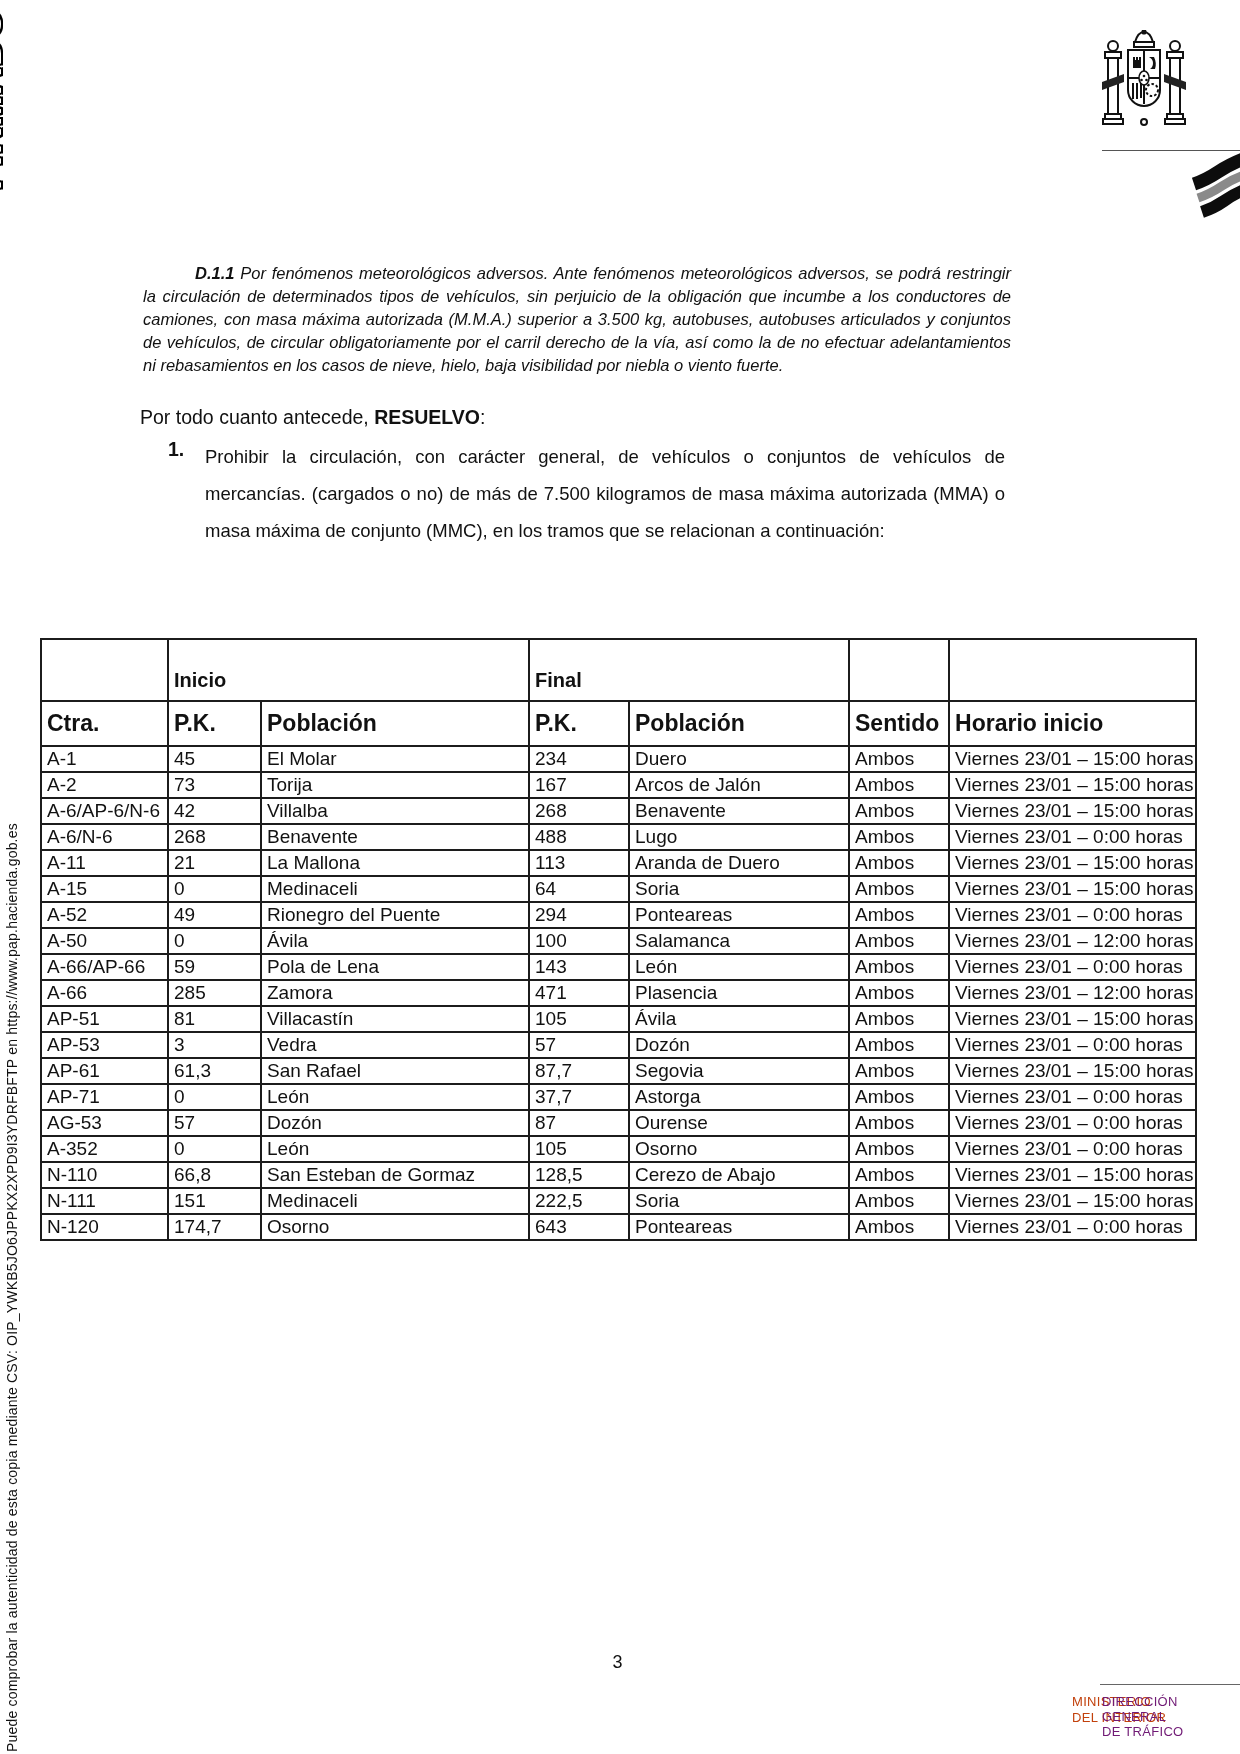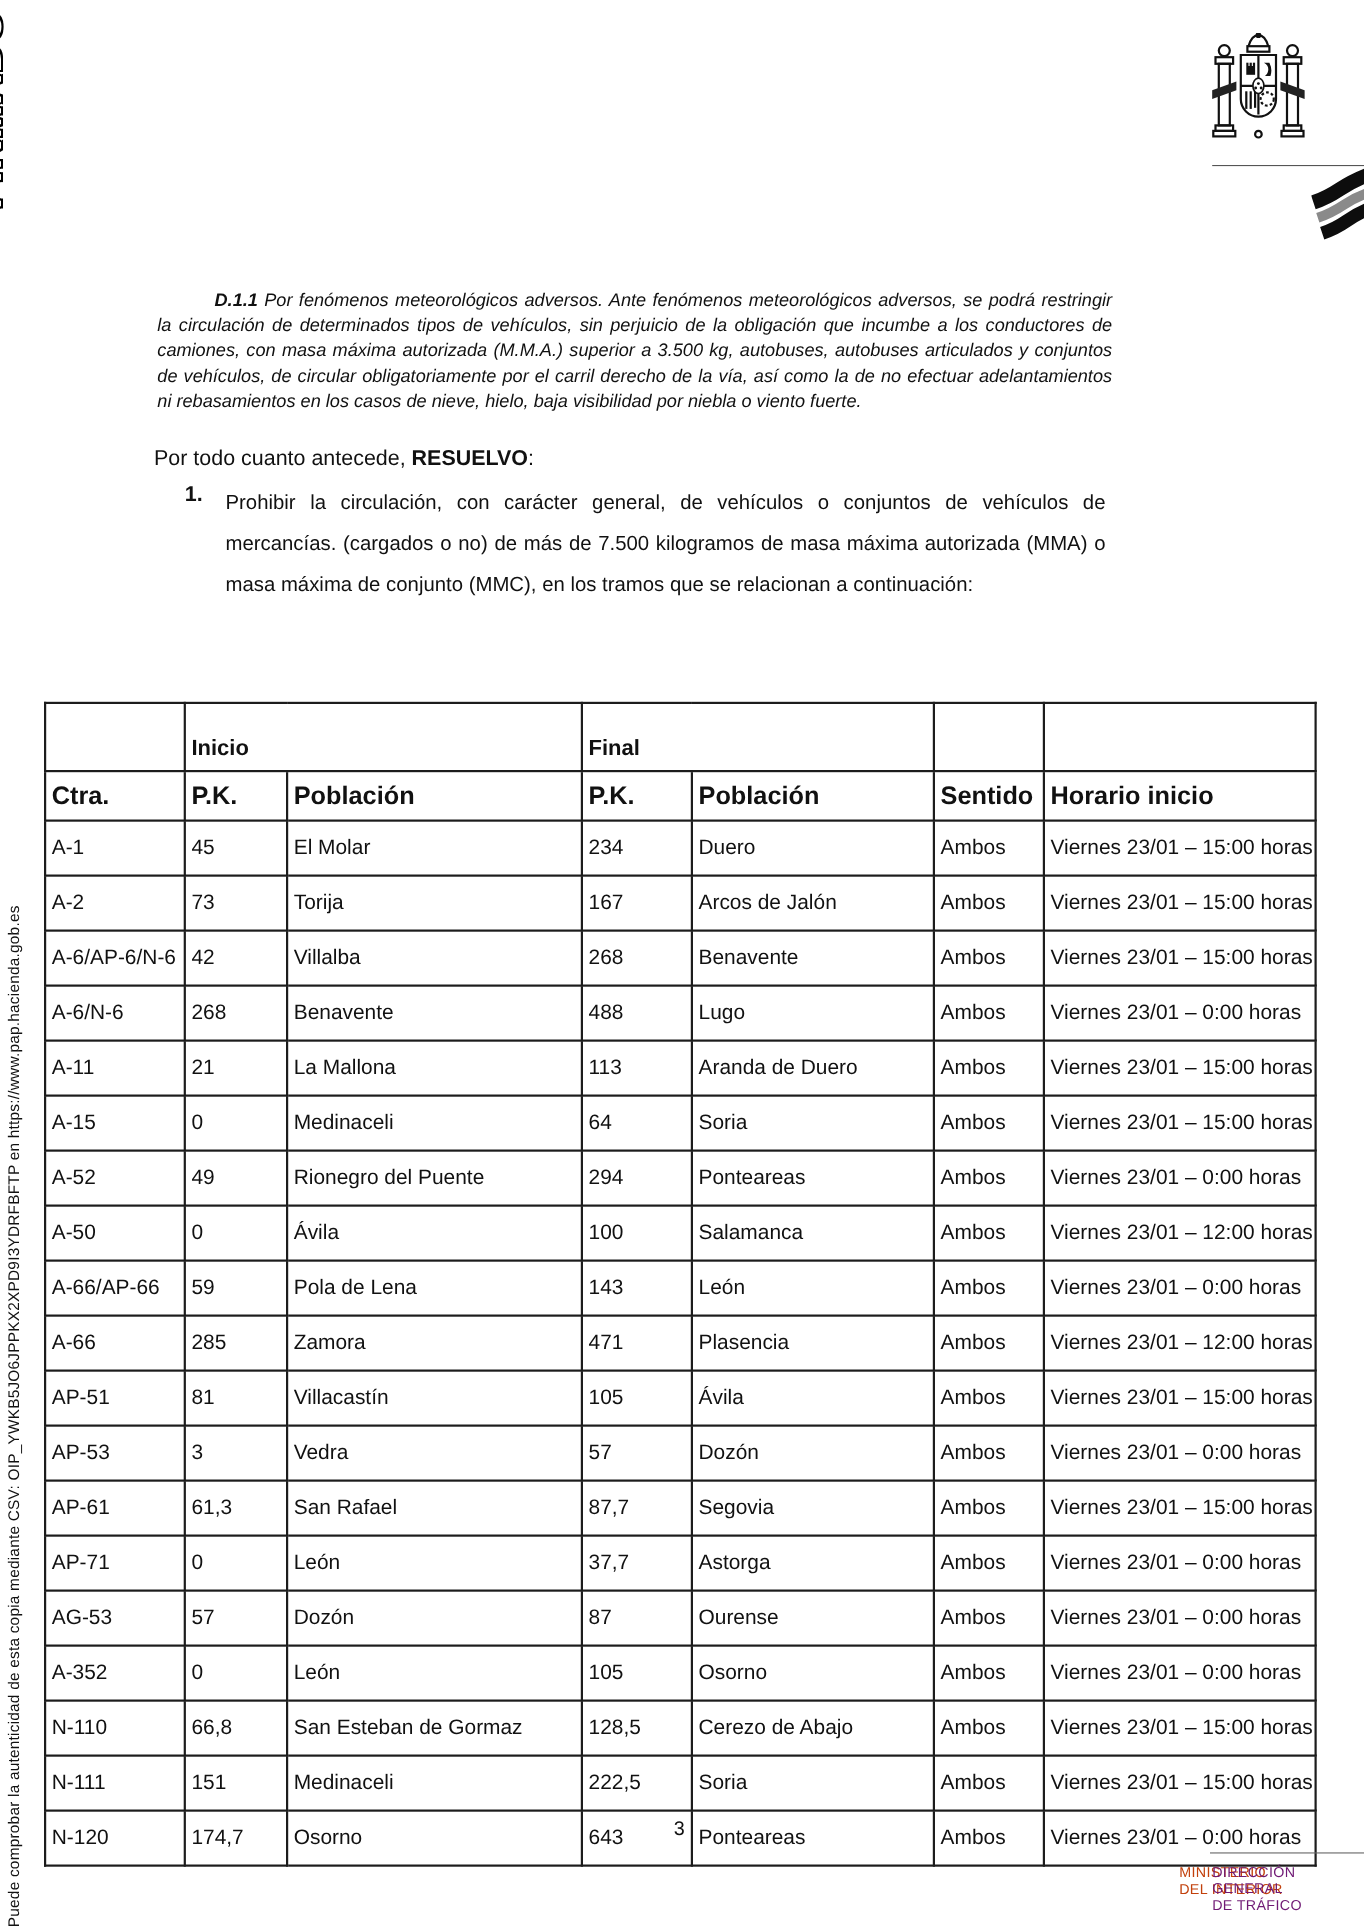--- a/index.html
+++ b/index.html
@@ -63,21 +63,21 @@
     border:2px solid #1c1c1c;
     padding:0 0 0 5px;
     text-align:left;
     overflow:hidden;
     white-space:nowrap;
   }
   tr.group-row{height:62px;}
   tr.group-row th{vertical-align:bottom;padding-bottom:8px;font-size:20px;}
   tr.head-row{height:45px;}
   tr.head-row th{vertical-align:middle;font-size:23px;border-radius:15px;}
-  table.restrictions tbody tr{height:50px;}
+  table.restrictions tbody tr{height:26px;}
   table.restrictions tbody td{vertical-align:middle;}
   
   .page-number{position:absolute;left:40px;top:1652px;width:1155px;text-align:center;font-size:18px;}
   .ministry{position:absolute;left:1072px;top:1646px;font-size:13px;line-height:16px;letter-spacing:.3px;color:#c2410c;margin-top:48px;}
   .ftr-line{position:absolute;left:1100px;top:1684px;width:140px;border-top:1px solid #666;}
   .dgt-text{position:absolute;left:1102px;top:1694px;font-size:13px;line-height:15px;letter-spacing:.3px;color:#701a75;}
 </style>
 </head>
 <body>
 

